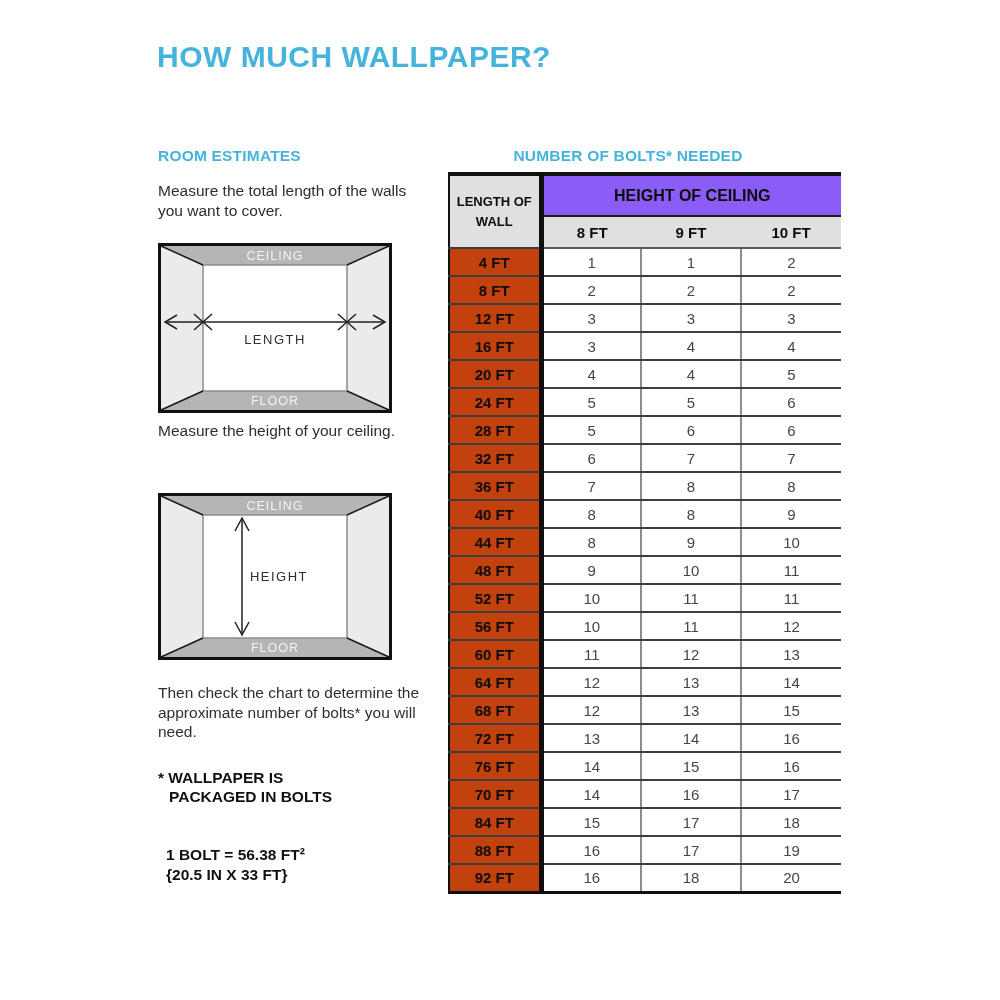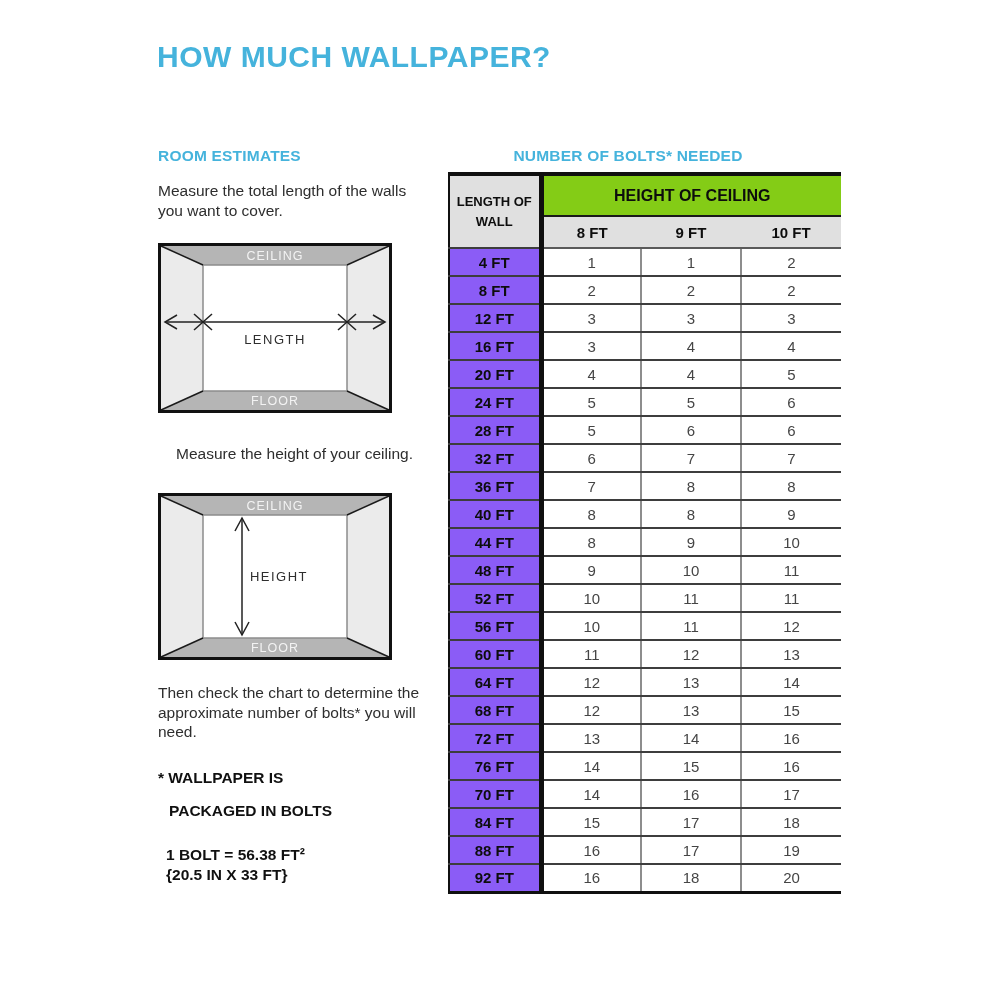--- a/index.html
+++ b/index.html
@@ -9,45 +9,45 @@
 
   .page-title { left:157px; top:40px; font-size:30px; font-weight:bold;
                 color:#45B3DC; letter-spacing:0.5px; }
 
   .section-heading { font-size:15.5px; font-weight:bold; color:#45B3DC; letter-spacing:0.2px; }
   .left-heading  { left:158px; top:147px; }
   .table-heading { left:432px; top:147px; width:392px; text-align:center; }
 
   .para { left:158px; width:255px; font-size:15.5px; line-height:19.5px; color:#2e2e2e; }
   .p1 { top:181px; }
-  .p2 { top:444px;text-align:right; }
+  .p2 { top:421px; }
   .p3 { top:683px; width:262px; }
 
   .note { left:158px; top:768px; font-size:15.5px; line-height:19px; font-weight:bold; color:#101010; }
-  .note .indent { padding-left:11px;margin-top:14px; }
+  .note .indent { padding-left:11px; }
   .boltinfo { left:158px; top:845px; font-size:15.5px; line-height:20px; font-weight:bold; color:#101010;margin-left:8px; }
 
   .diagram { left:158px; }
   .d1 { top:243px; }
   .d2 { top:493px; }
   svg text { font-family:"Liberation Sans","DejaVu Sans",sans-serif; }
   .band-label { fill:#f3f3f3; font-size:12.5px; letter-spacing:1px; }
   .dim-label  { fill:#2e2e2e; font-size:13px; letter-spacing:1.5px; }
 
   table.bolt-table { position:absolute; left:448px; top:172px; width:392px;
                      border-collapse:collapse; table-layout:fixed;
                      border-top:4px solid #101010; border-bottom:3px solid #101010; }
   .bolt-table th, .bolt-table td { padding:0; text-align:center; vertical-align:middle; }
   th.corner { background:#e0e0e0; border-left:2px solid #101010; border-right:5px solid #0f0f0f;
               border-bottom:2px solid #3d3d3d; font-size:13px; line-height:20px; color:#0d0d0d; }
-  th.span-head { background:#84cc16; height:42px; border-bottom:2px solid #1a1a1a;
+  th.span-head { background:#8b5cf6; height:42px; border-bottom:2px solid #1a1a1a;
                  font-size:16px; color:#0d0d0d; }
   th.sub-head { background:#e0e0e0; height:32px; border-bottom:2px solid #5a5a5a;
                 font-size:15px; color:#0d0d0d; }
-  th.row-label { background:#8b5cf6; height:28px; border-left:2px solid #101010;
+  th.row-label { background:#c2410c; height:28px; border-left:2px solid #101010;
                  border-right:5px solid #0f0f0f; border-bottom:2px solid #3d3d3d;
                  font-size:15px; color:#0d0d0d; font-weight:bold; }
   td.val { height:28px; border-bottom:2px solid #3d3d3d; font-size:15px; color:#454545; }
   td.val + td.val { border-left:2px solid #8d8d8d; }
 </style>
 </head>
 <body>
 
 <h1 class="abs page-title">HOW MUCH WALLPAPER?</h1>
 

